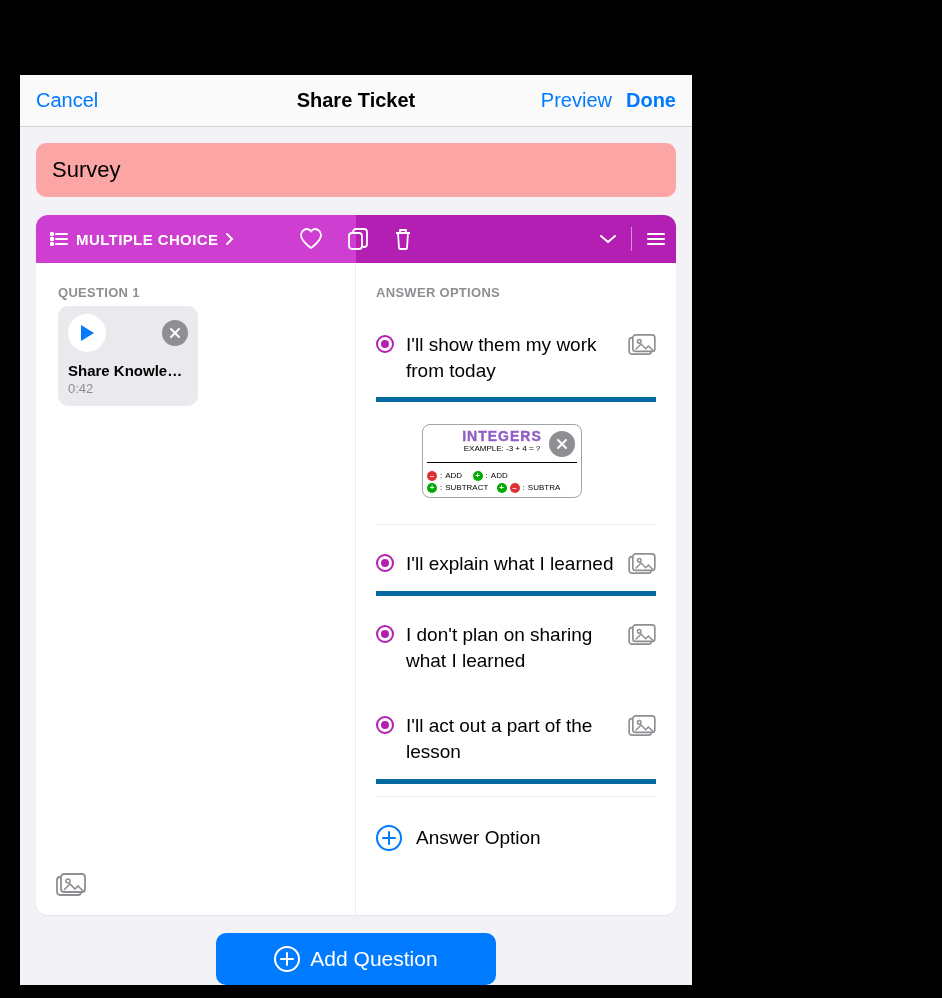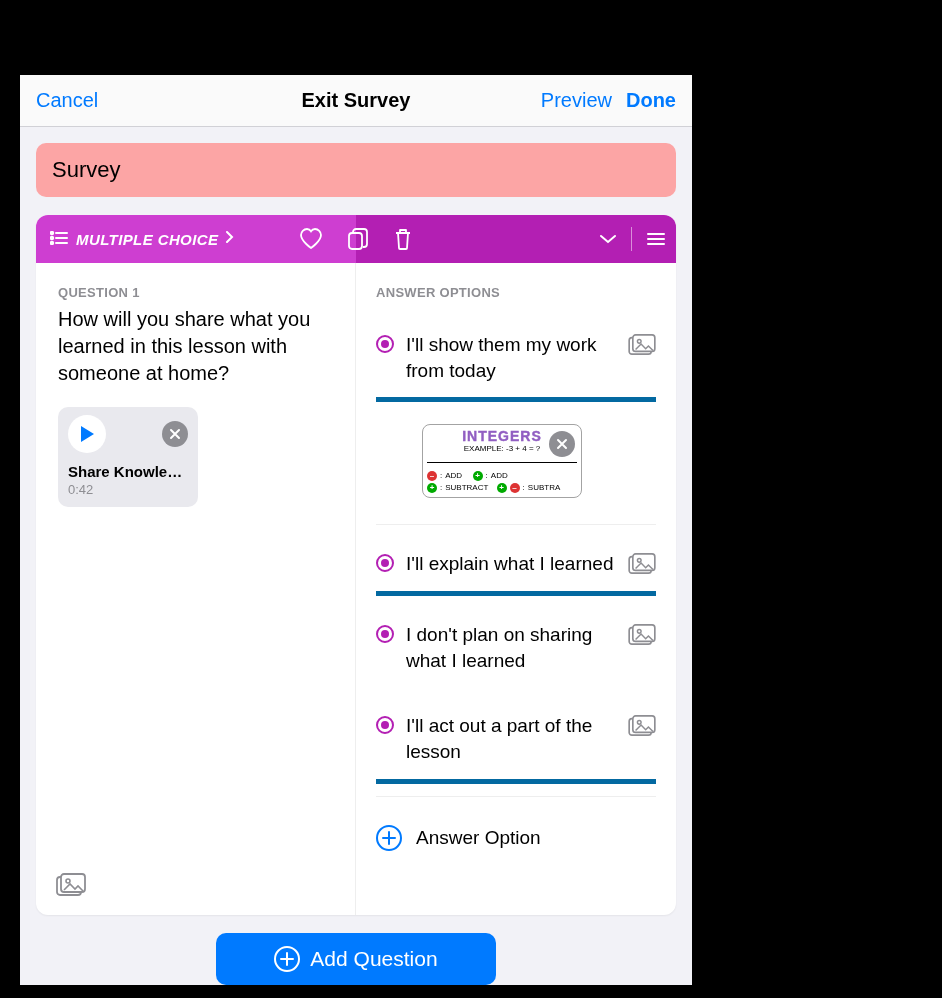--- a/index.html
+++ b/index.html
@@ -83,23 +83,22 @@
     align-items:center;
     padding:0 10px 0 14px;
     position:relative;
   }
   .q-type {
     color:#fff;
     font-weight:700;
     font-size:15px;
     letter-spacing:0.4px;
     display:flex;
-    align-items:flex-start;
+    align-items:center;
     gap:8px;
-    font-style:italic;
   }
   .q-type svg { flex-shrink:0; }
   .q-header-actions {
     position:absolute;
     left:50%;
     transform:translateX(-50%);
     display:flex;
     gap:24px;
     align-items:center;
   }
@@ -244,21 +243,21 @@
 <div class="callout-line callout-v2"></div>
 
 <div class="callout-line callout-v3"></div>
 
 <div class="window">
 
   <div class="nav-bar">
     <div class="nav-left">
       <span class="nav-btn">Cancel</span>
     </div>
-    <div class="nav-center">Exit Survey</div>
+    <div class="nav-center">Share Ticket</div>
     <div class="nav-right">
       <span class="nav-btn">Preview</span>
       <span class="nav-btn bold">Done</span>
     </div>
   </div>
 
   <div class="body-area">
 
     <input class="title-field" value="Survey" style="">
 
@@ -316,21 +315,20 @@
                   <line x1="2" y1="12" x2="18" y2="12"></line>
                 </g>
               </svg>
           </span>
         </div>
       </div>
 
       <div class="q-body">
         <div class="q-left">
           <div class="q-label">QUESTION 1</div>
-          <div class="q-text">How will you share what you learned in this lesson with someone at home?</div>
 
           <div class="attachment">
             <div class="play-row">
               <span class="play-circle">
                 <svg width="16" height="18" viewBox="0 0 16 18">
                     <path d="M2 1 L15 9 L2 17 Z" fill="#007aff"></path>
                   </svg>
               </span>
               <span class="close-circle">
                 <svg width="12" height="12" viewBox="0 0 12 12">

